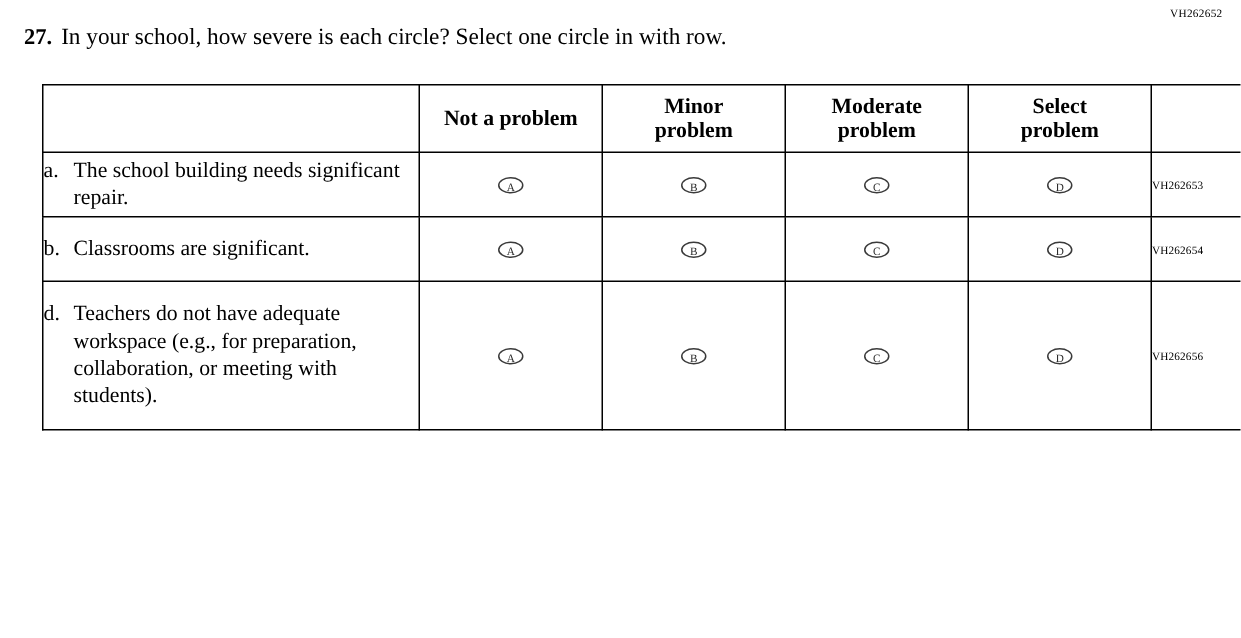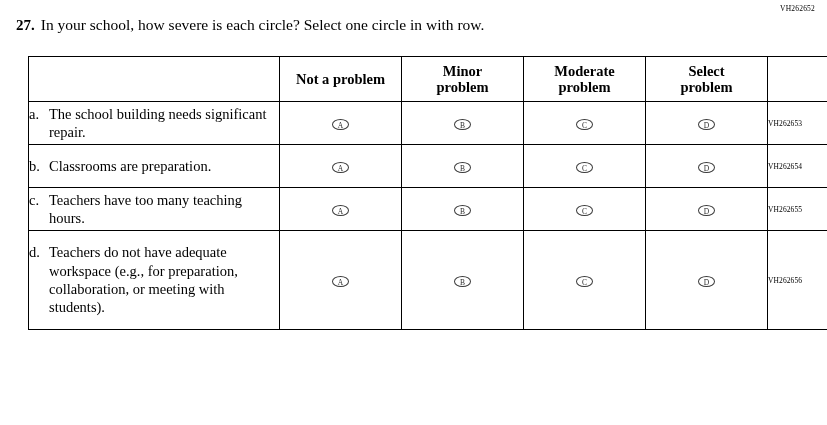--- a/index.html
+++ b/index.html
@@ -184,55 +184,37 @@
           <span class="bubble">C</span>
         </td>
         <td class="bubble-cell">
           <span class="bubble">D</span>
         </td>
         <td class="code-cell">VH262653</td>
       </tr>
 
       <tr class="row-b">
         <td class="stem">
-          <span class="stem-inner"><span class="stem-letter">b.</span><span>Classrooms are preparation.</span></span>
+          <span class="stem-inner"><span class="stem-letter">b.</span><span>Classrooms are significant.</span></span>
         </td>
         <td class="bubble-cell">
           <span class="bubble">A</span>
         </td>
         <td class="bubble-cell">
           <span class="bubble">B</span>
         </td>
         <td class="bubble-cell">
           <span class="bubble">C</span>
         </td>
         <td class="bubble-cell">
           <span class="bubble">D</span>
         </td>
         <td class="code-cell">VH262654</td>
       </tr>
 
-      <tr class="row-c">
-        <td class="stem">
-          <span class="stem-inner"><span class="stem-letter">c.</span><span>Teachers have too many teaching hours.</span></span>
-        </td>
-        <td class="bubble-cell">
-          <span class="bubble">A</span>
-        </td>
-        <td class="bubble-cell">
-          <span class="bubble">B</span>
-        </td>
-        <td class="bubble-cell">
-          <span class="bubble">C</span>
-        </td>
-        <td class="bubble-cell">
-          <span class="bubble">D</span>
-        </td>
-        <td class="code-cell">VH262655</td>
-      </tr>
 
       <tr class="row-d">
         <td class="stem">
           <span class="stem-inner"><span class="stem-letter">d.</span><span>Teachers do not have adequate workspace (e.g., for preparation, collaboration, or meeting with students).</span></span>
         </td>
         <td class="bubble-cell">
           <span class="bubble">A</span>
         </td>
         <td class="bubble-cell">
           <span class="bubble">B</span>

